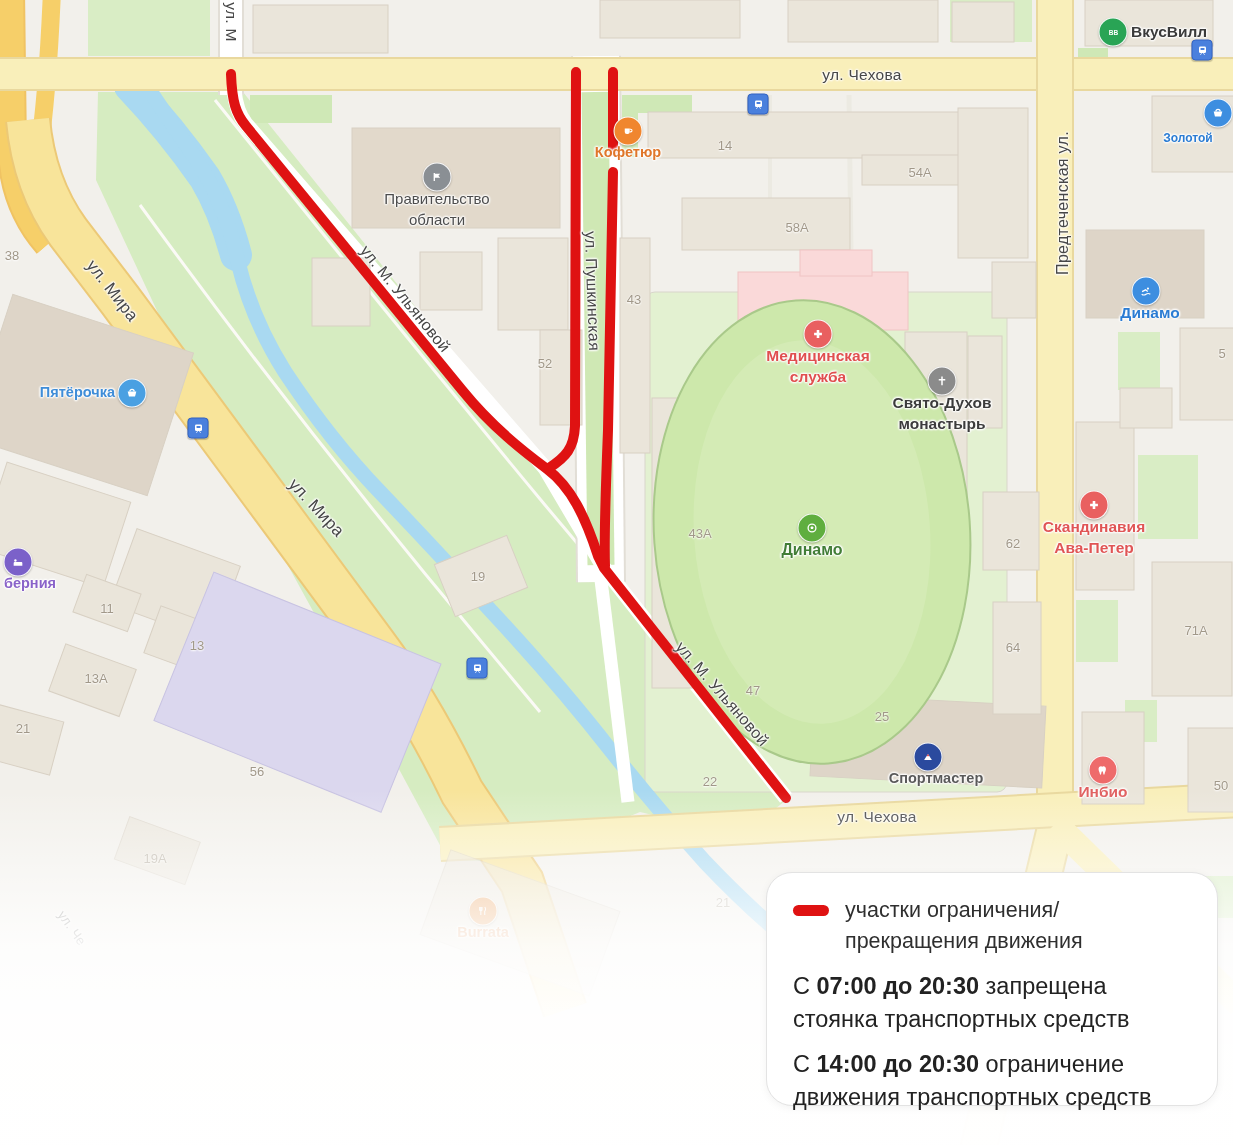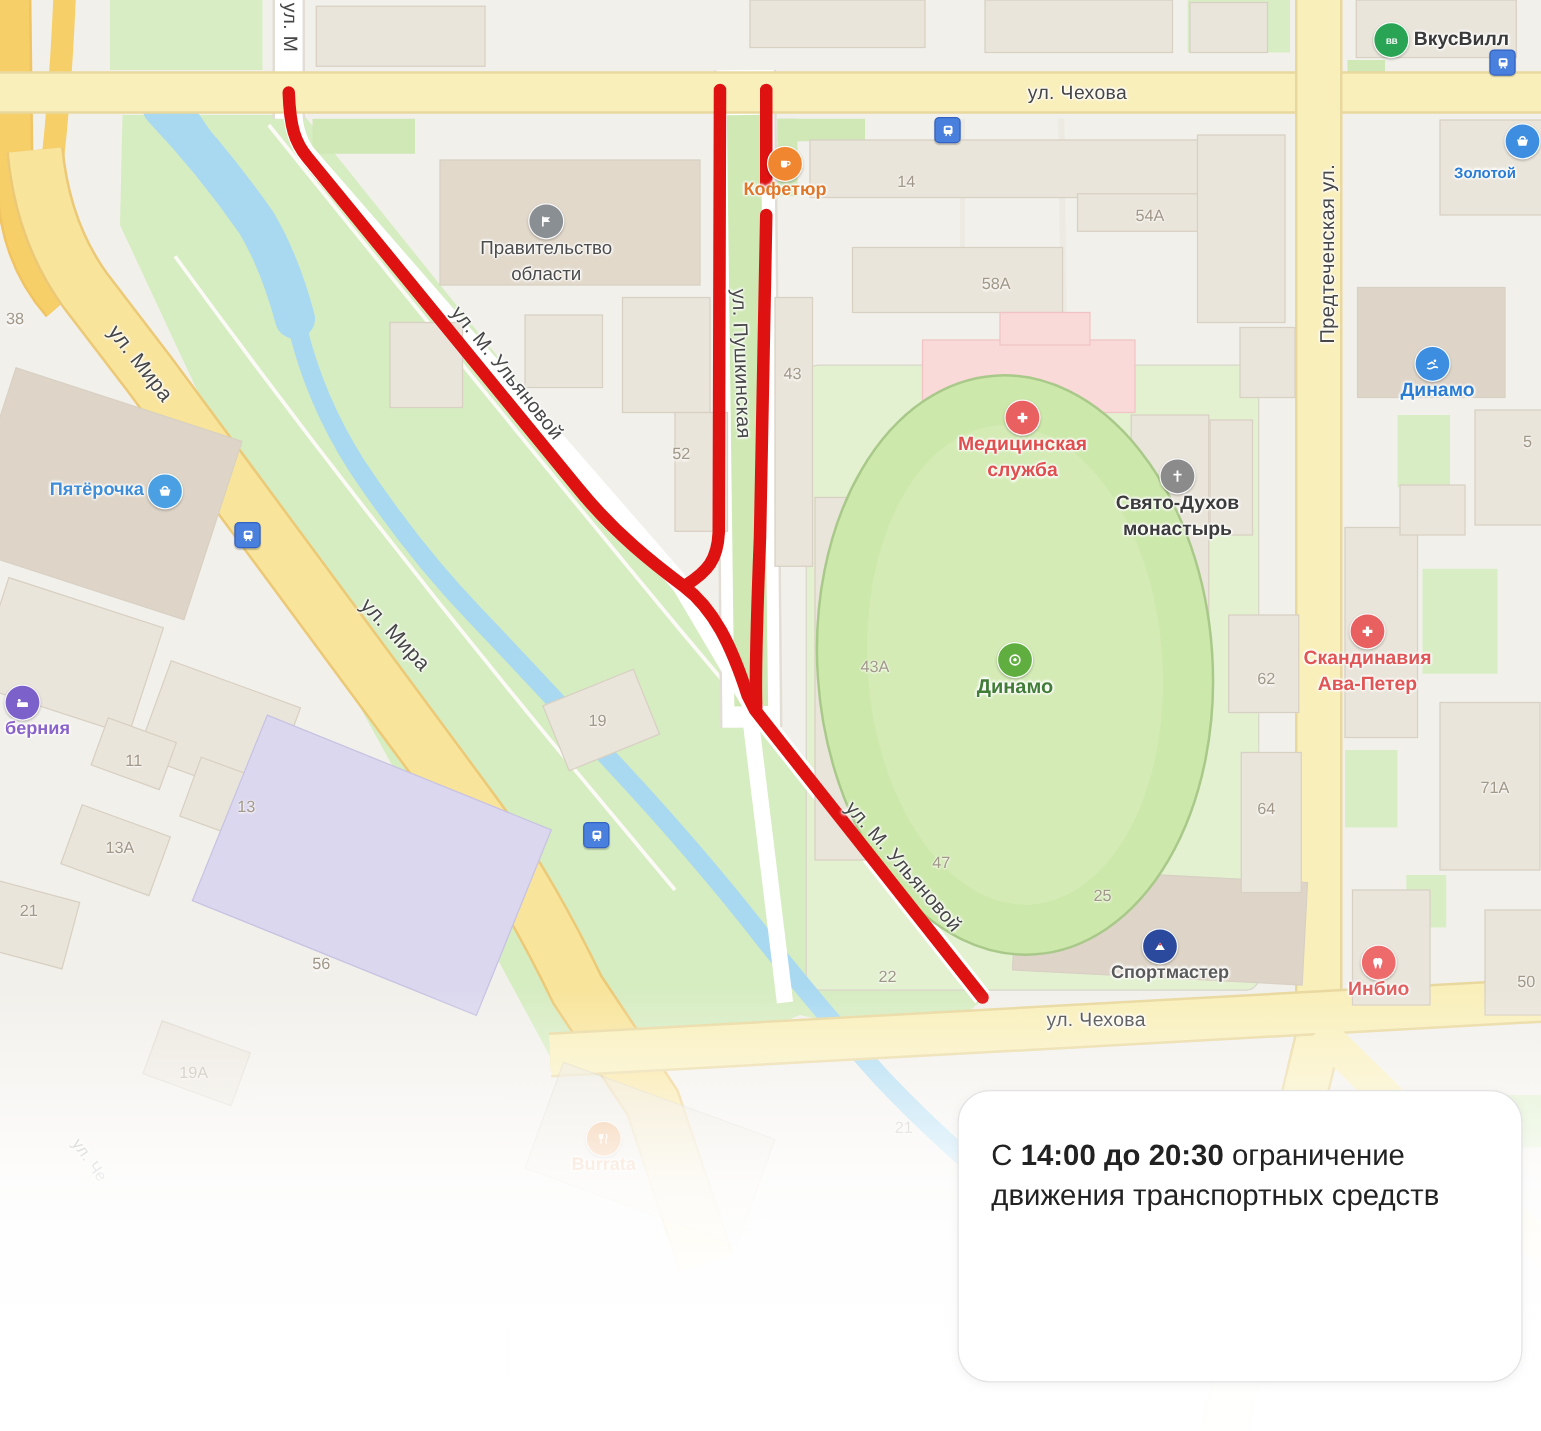--- a/index.html
+++ b/index.html
@@ -358,17 +358,22 @@
             <path d="M7.6 2.4c1 1 1 2.8 0 3.8v3.4" stroke="#fff" stroke-width="1" fill="none"></path>
           </svg>
       </div>
       <div class="poi-lb">Burrata</div>
     </div>
   </div>
 
   <div id="fade"></div>
 
   <div id="legend">
+    <div class="row1">
+      <div class="swatch"></div>
+      <div class="l1">участки ограничения/прекращения движения</div>
+    </div>
+    <p><span>С </span><b>07:00 до 20:30</b><span> запрещена стоянка транспортных средств</span></p>
     <p><span>С </span><b>14:00 до 20:30</b><span> ограничение движения транспортных средств</span></p>
   </div>
 
 
 </div>
 
 </body></html>

